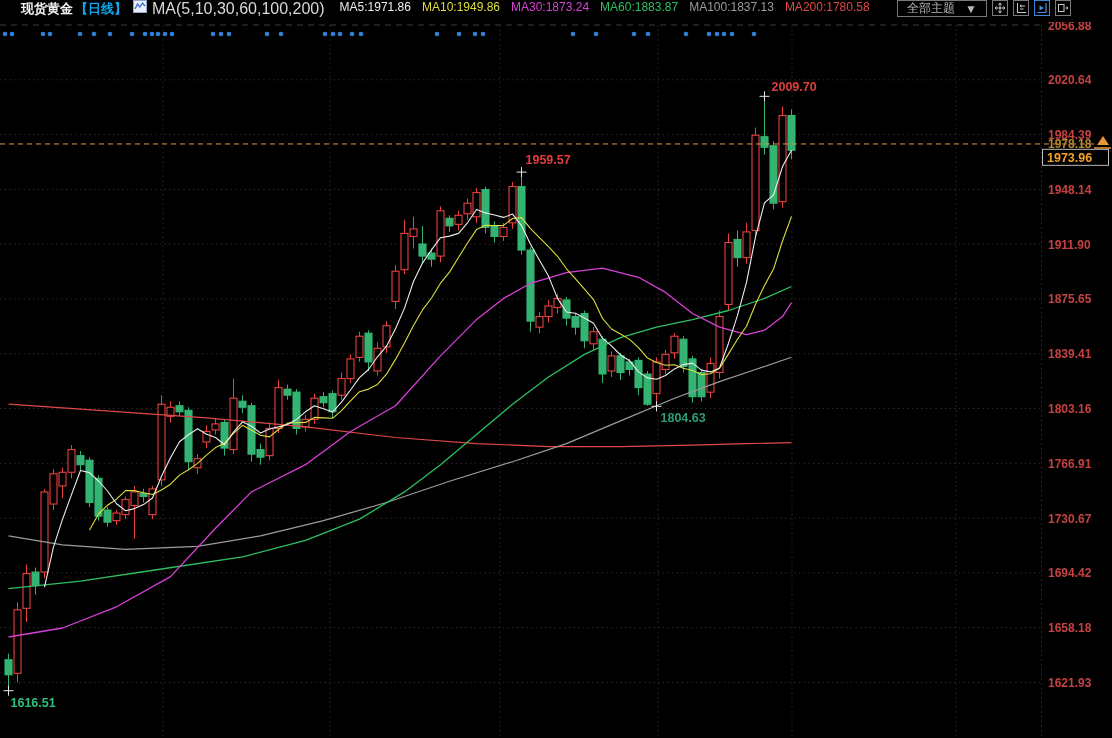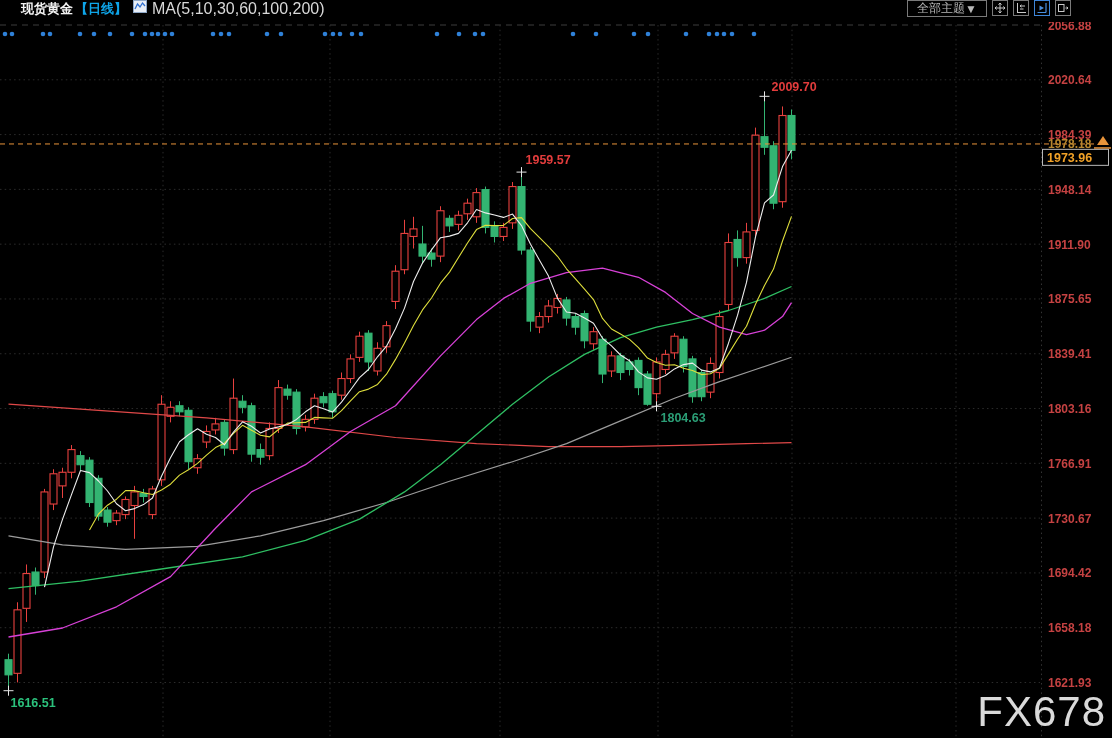--- a/index.html
+++ b/index.html
@@ -7,21 +7,21 @@
   #app{position:relative;width:1112px;height:738px;background:#000;}
   .topbar{position:absolute;top:0;left:17px;width:1112px;height:22px;display:flex;align-items:flex-start;
     padding-left:4px;box-sizing:border-box;}
   .sym{color:#f2f2f2;font-size:13px;font-weight:bold;white-space:nowrap;}
   .period{color:#0ea5e9;font-size:13px;font-weight:bold;margin-left:2px;white-space:nowrap;}
   .mini-icon{margin-left:6px;display:inline-flex;align-items:center;}
   .ma-param{color:#d8d8d8;font-size:16px;margin-left:5px;white-space:nowrap;}
   #ma-values{display:inline-flex;margin-left:4px;}
   #ma-values span{font-size:12px;margin-left:11px;white-space:nowrap;}
   .theme-btn{margin-left:auto;height:17px;border:1px solid #7a7a7a;background:#000;color:#b9b9b9;
-    font-size:12px;display:flex;align-items:center;padding:0 9px;cursor:pointer;
+    font-size:12px;display:flex;align-items:center;padding:0 9px;gap:10px;cursor:pointer;
     font-family:"Liberation Sans",sans-serif;}
   .icon-btn{width:16px;height:16px;border:1px solid #7a7a7a;background:#000;margin-left:5px;
     padding:0;display:inline-flex;align-items:center;justify-content:center;cursor:pointer;}
   .icon-btn.active{border-color:#3f86d8;}
   .right-pad{width:58px;flex:0 0 auto;}
   #chart{position:absolute;top:22px;left:0;}
   #watermark{position:absolute;right:6px;bottom:2px;font-size:42px;color:#ededed;opacity:.92;
     letter-spacing:1px;font-weight:400;}
 </style>
 </head>
@@ -31,20 +31,28 @@
   <div class="topbar">
     <span class="sym">现货黄金</span>
     <span class="period">【日线】</span>
     <span class="mini-icon">
       <svg width="14" height="13">
           <rect x="0.5" y="0.5" width="13" height="12" fill="#e8eef6" stroke="#8fa8c8"></rect>
       <polyline points="2,9 4.5,4 7,7 9.5,3 12,6" fill="none" stroke="#2f6fd0" stroke-width="1.3"></polyline>
         </svg>
     </span>
     <span class="ma-param">MA(5,10,30,60,100,200)</span>
+    <span id="ma-values">
+        <span style="color: rgb(237, 237, 237);">MA5:1971.86</span>
+        <span style="color: rgb(222, 222, 60);">MA10:1949.86</span>
+        <span style="color: rgb(215, 65, 215);">MA30:1873.24</span>
+        <span style="color: rgb(47, 191, 99);">MA60:1883.87</span>
+        <span style="color: rgb(156, 156, 156);">MA100:1837.13</span>
+        <span style="color: rgb(224, 72, 72);">MA200:1780.58</span>
+      </span>
     <button class="theme-btn">
       <span>全部主题</span>
       <span>▼</span>
     </button>
     <button class="icon-btn">
       <svg width="12" height="12">
           <path d="M6 1v10M1 6h10M6 1l-1.5 1.7M6 1l1.5 1.7M6 11l-1.5-1.7M6 11l1.5-1.7M1 6l1.7-1.5M1 6l1.7 1.5M11 6l-1.7-1.5M11 6l-1.7 1.5" stroke="#c9c9c9" stroke-width="1" fill="none"></path>
         </svg>
     </button>
     <button class="icon-btn">
@@ -333,14 +341,13 @@
       <line x1="521.5" y1="145.1004138406716" x2="521.5" y2="155.1004138406716" stroke="#e6e6e6" stroke-width="1"></line>
       <text x="525.5" y="142.1004138406716" fill="#e23c3c" font-size="12.5px" font-weight="bold">1959.57</text>
       <line x1="651.5" y1="384.3182549718358" x2="661.5" y2="384.3182549718358" stroke="#e6e6e6" stroke-width="1"></line>
       <line x1="656.5" y1="379.3182549718358" x2="656.5" y2="389.3182549718358" stroke="#e6e6e6" stroke-width="1"></line>
       <text x="660.5" y="400.3182549718358" fill="#2b9e76" font-size="12.5px" font-weight="bold">1804.63</text>
       <line x1="3.5" y1="668.6932406023683" x2="13.5" y2="668.6932406023683" stroke="#e6e6e6" stroke-width="1"></line>
       <line x1="8.5" y1="663.6932406023683" x2="8.5" y2="673.6932406023683" stroke="#e6e6e6" stroke-width="1"></line>
       <text x="10.5" y="684.6932406023683" fill="#2bc17c" font-size="12.5px" font-weight="bold">1616.51</text>
     </svg>
 
-  <div id="watermark">FX678</div>
 </div>
 
 </body></html>

